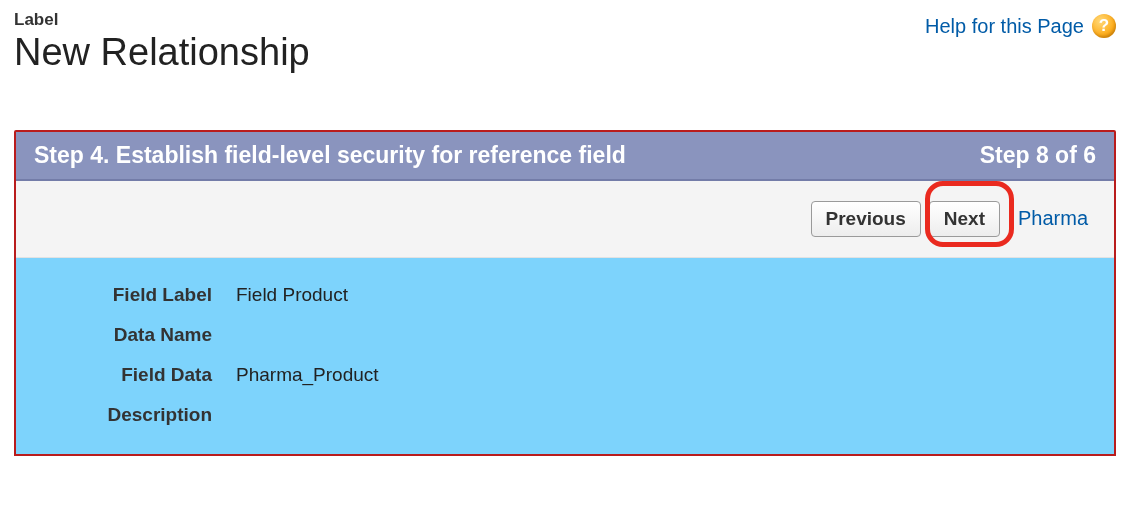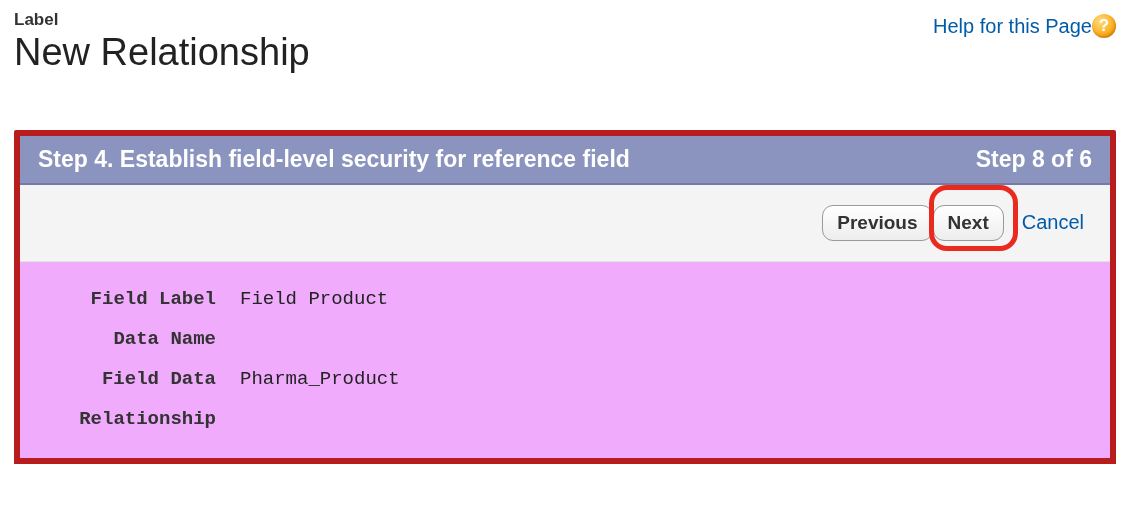--- a/index.html
+++ b/index.html
@@ -30,21 +30,21 @@
   .page-title {
     font-size: 38px;
     font-weight: normal;
     color: #222;
     margin: 2px 0 16px 0;
     line-height: 1.1;
   }
   .help-link {
     display: flex;
     align-items: center;
-    gap: 0;
+    gap: 8px;
     color: #015ba7;
     font-size: 20px;
     cursor: pointer;
     white-space: nowrap;
     padding-top: 4px;
   }
   .help-icon {
     width: 24px;
     height: 24px;
     border-radius: 50%;
@@ -52,21 +52,21 @@
     color: #fff;
     font-weight: bold;
     font-size: 17px;
     display: flex;
     align-items: center;
     justify-content: center;
     box-shadow: inset -1px -2px 3px rgba(130,70,0,0.35);
   }
   .wizard {
     margin-top: 40px;
-    border: 6px solid #b91c1c;
+    border: 2px solid #b91c1c;
     border-radius: 2px 2px 0 0;
   }
   .wizard-header {
     background: #8a94be;
     color: #fff;
     display: flex;
     justify-content: space-between;
     align-items: center;
     padding: 10px 18px;
     font-size: 23px;
@@ -83,41 +83,40 @@
     border-bottom: 1px solid #e2e2e2;
     position: relative;
   }
   .btn {
     font-family: Arial, Helvetica, sans-serif;
     font-size: 19px;
     font-weight: bold;
     color: #333;
     background: linear-gradient(#ffffff, #ededed);
     border: 1px solid #9a9a9a;
-    border-radius: 11px;
+    border-radius: 4px;
     padding: 6px 14px;
     cursor: pointer;
   }
-  .btn + .btn { }
+  .btn + .btn { margin-left: 8px; }
   .cancel-link {
     color: #015ba7;
     font-size: 20px;
     margin-left: 18px;
     cursor: pointer;
   }
   .highlight-ring {
     position: absolute;
     border: 5px solid #ea2a1f;
     border-radius: 18px;
     pointer-events: none;
   }
   .form-body {
-    background: #f0abfc;
+    background: #7dd3fc;
     padding: 26px 20px 10px 20px;
-    font-family: Liberation Mono, monospace;
   }
   .form-row {
     display: flex;
     align-items: baseline;
     margin-bottom: 18px;
     font-size: 19px;
   }
   .form-label {
     width: 200px;
     text-align: right;
@@ -146,35 +145,35 @@
 
   <div class="wizard">
     <div class="wizard-header">
       <span>Step 4. Establish field-level security for reference field</span>
       <span class="step-count">Step 8 of 6</span>
     </div>
 
     <div class="action-bar">
       <button class="btn">Previous</button>
       <button class="btn" id="next-btn">Next</button>
-      <span class="cancel-link">Cancel</span>
+      <span class="cancel-link">Pharma</span>
       <div class="highlight-ring" id="ring" style="left: 908.547px; top: 0px; width: 89.1875px; height: 66px;"></div>
     </div>
 
     <div class="form-body">
       <div class="form-row">
         <div class="form-label">Field Label</div>
         <div class="form-value">Field Product</div>
       </div>
       <div class="form-row">
         <div class="form-label">Data Name</div>
       </div>
       <div class="form-row">
         <div class="form-label">Field Data</div>
         <div class="form-value">Pharma_Product</div>
       </div>
       <div class="form-row">
-        <div class="form-label">Relationship</div>
+        <div class="form-label">Description</div>
         <div class="form-value"></div>
       </div>
     </div>
   </div>
 </div>
 
 </body></html>

